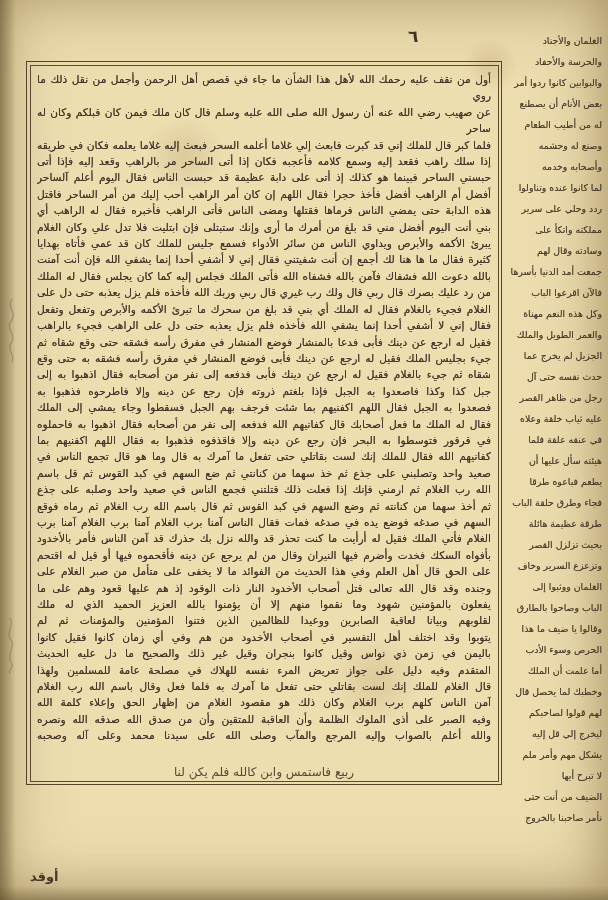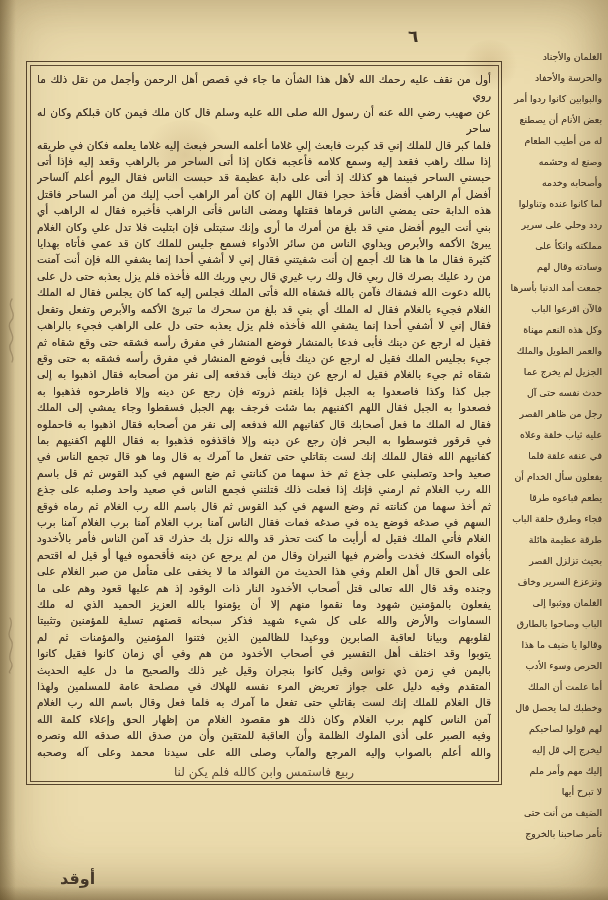--- a/index.html
+++ b/index.html
@@ -54,30 +54,30 @@
     text-align-last:justify;
     white-space:normal;
     text-shadow:0 0 .45px rgba(60,45,30,.75);
   }
   .footer-line{
     position:absolute;bottom:5px;left:0;right:0;
     text-align:center;font-size:12px;color:#584634;
     letter-spacing:.4px;
   }
   .margin-col{
-    position:absolute;top:46px;right:6px;width:96px;
+    position:absolute;top:30px;right:6px;width:96px;
   }
   .margin-line{
     font-size:9.4px;line-height:21px;color:#4a3b2b;
     white-space:nowrap;overflow:hidden;
     text-shadow:0 0 .4px rgba(70,55,35,.6);
   }
   .catchword{
-    position:absolute;top:869px;left:60px;
-    font-size:16px;color:#463829;font-weight:bold;
+    position:absolute;top:869px;left:30px;
+    font-size:13px;color:#463829;font-weight:bold;
   }
   .scribble{position:absolute;opacity:.45;pointer-events:none;}
   .scribble svg{display:block;}
   .stain{
     position:absolute;border-radius:50%;
     background:radial-gradient(circle,rgba(140,100,45,.18),rgba(140,100,45,0) 70%);
     pointer-events:none;
   }
 </style>
 </head>
@@ -98,42 +98,41 @@
         <div class="line">أول من نقف عليه رحمك الله لأهل هذا الشأن ما جاء في قصص أهل الرحمن وأجمل من نقل ذلك ما روي</div>
         <div class="line">عن صهيب رضي الله عنه أن رسول الله صلى الله عليه وسلم قال كان ملك فيمن كان قبلكم وكان له ساحر</div>
         <div class="line">فلما كبر قال للملك إني قد كبرت فابعث إلي غلاما أعلمه السحر فبعث إليه غلاما يعلمه فكان في طريقه</div>
         <div class="line">إذا سلك راهب فقعد إليه وسمع كلامه فأعجبه فكان إذا أتى الساحر مر بالراهب وقعد إليه فإذا أتى</div>
         <div class="line">حبسني الساحر فبينما هو كذلك إذ أتى على دابة عظيمة قد حبست الناس فقال اليوم أعلم آلساحر</div>
         <div class="line">أفضل أم الراهب أفضل فأخذ حجرا فقال اللهم إن كان أمر الراهب أحب إليك من أمر الساحر فاقتل</div>
         <div class="line">هذه الدابة حتى يمضي الناس فرماها فقتلها ومضى الناس فأتى الراهب فأخبره فقال له الراهب أي</div>
         <div class="line">بني أنت اليوم أفضل مني قد بلغ من أمرك ما أرى وإنك ستبتلى فإن ابتليت فلا تدل علي وكان الغلام</div>
         <div class="line">يبرئ الأكمه والأبرص ويداوي الناس من سائر الأدواء فسمع جليس للملك كان قد عمي فأتاه بهدايا</div>
         <div class="line">كثيرة فقال ما ها هنا لك أجمع إن أنت شفيتني فقال إني لا أشفي أحدا إنما يشفي الله فإن أنت آمنت</div>
+        <div class="line">بالله دعوت الله فشفاك فآمن بالله فشفاه الله فأتى الملك فجلس إليه كما كان يجلس فقال له الملك</div>
         <div class="line">من رد عليك بصرك قال ربي قال ولك رب غيري قال ربي وربك الله فأخذه فلم يزل يعذبه حتى دل على</div>
-        <div class="line">بالله دعوت الله فشفاك فآمن بالله فشفاه الله فأتى الملك فجلس إليه كما كان يجلس فقال له الملك</div>
         <div class="line">الغلام فجيء بالغلام فقال له الملك أي بني قد بلغ من سحرك ما تبرئ الأكمه والأبرص وتفعل وتفعل</div>
         <div class="line">فقال إني لا أشفي أحدا إنما يشفي الله فأخذه فلم يزل يعذبه حتى دل على الراهب فجيء بالراهب</div>
         <div class="line">فقيل له ارجع عن دينك فأبى فدعا بالمنشار فوضع المنشار في مفرق رأسه فشقه حتى وقع شقاه ثم</div>
         <div class="line">جيء بجليس الملك فقيل له ارجع عن دينك فأبى فوضع المنشار في مفرق رأسه فشقه به حتى وقع</div>
         <div class="line">شقاه ثم جيء بالغلام فقيل له ارجع عن دينك فأبى فدفعه إلى نفر من أصحابه فقال اذهبوا به إلى</div>
         <div class="line">جبل كذا وكذا فاصعدوا به الجبل فإذا بلغتم ذروته فإن رجع عن دينه وإلا فاطرحوه فذهبوا به</div>
         <div class="line">فصعدوا به الجبل فقال اللهم اكفنيهم بما شئت فرجف بهم الجبل فسقطوا وجاء يمشي إلى الملك</div>
         <div class="line">فقال له الملك ما فعل أصحابك قال كفانيهم الله فدفعه إلى نفر من أصحابه فقال اذهبوا به فاحملوه</div>
         <div class="line">في قرقور فتوسطوا به البحر فإن رجع عن دينه وإلا فاقذفوه فذهبوا به فقال اللهم اكفنيهم بما</div>
         <div class="line">كفانيهم الله فقال للملك إنك لست بقاتلي حتى تفعل ما آمرك به قال وما هو قال تجمع الناس في</div>
         <div class="line">صعيد واحد وتصلبني على جذع ثم خذ سهما من كنانتي ثم ضع السهم في كبد القوس ثم قل باسم</div>
         <div class="line">الله رب الغلام ثم ارمني فإنك إذا فعلت ذلك قتلتني فجمع الناس في صعيد واحد وصلبه على جذع</div>
         <div class="line">ثم أخذ سهما من كنانته ثم وضع السهم في كبد القوس ثم قال باسم الله رب الغلام ثم رماه فوقع</div>
         <div class="line">السهم في صدغه فوضع يده في صدغه فمات فقال الناس آمنا برب الغلام آمنا برب الغلام آمنا برب</div>
         <div class="line">الغلام فأتي الملك فقيل له أرأيت ما كنت تحذر قد والله نزل بك حذرك قد آمن الناس فأمر بالأخدود</div>
         <div class="line">بأفواه السكك فخدت وأضرم فيها النيران وقال من لم يرجع عن دينه فأقحموه فيها أو قيل له اقتحم</div>
         <div class="line">على الحق قال أهل العلم وفي هذا الحديث من الفوائد ما لا يخفى على متأمل من صبر الغلام على</div>
         <div class="line">وجنده وقد قال الله تعالى قتل أصحاب الأخدود النار ذات الوقود إذ هم عليها قعود وهم على ما</div>
         <div class="line">يفعلون بالمؤمنين شهود وما نقموا منهم إلا أن يؤمنوا بالله العزيز الحميد الذي له ملك</div>
-        <div class="line">السماوات والأرض والله على كل شيء شهيد فذكر سبحانه قصتهم تسلية للمؤمنين وتثبيتا</div>
         <div class="line">لقلوبهم وبيانا لعاقبة الصابرين ووعيدا للظالمين الذين فتنوا المؤمنين والمؤمنات ثم لم</div>
         <div class="line">يتوبوا وقد اختلف أهل التفسير في أصحاب الأخدود من هم وفي أي زمان كانوا فقيل كانوا</div>
         <div class="line">باليمن في زمن ذي نواس وقيل كانوا بنجران وقيل غير ذلك والصحيح ما دل عليه الحديث</div>
         <div class="line">المتقدم وفيه دليل على جواز تعريض المرء نفسه للهلاك في مصلحة عامة للمسلمين ولهذا</div>
         <div class="line">قال الغلام للملك إنك لست بقاتلي حتى تفعل ما آمرك به فلما فعل وقال باسم الله رب الغلام</div>
         <div class="line">آمن الناس كلهم برب الغلام وكان ذلك هو مقصود الغلام من إظهار الحق وإعلاء كلمة الله</div>
         <div class="line">وفيه الصبر على أذى الملوك الظلمة وأن العاقبة للمتقين وأن من صدق الله صدقه الله ونصره</div>
         <div class="line">والله أعلم بالصواب وإليه المرجع والمآب وصلى الله على سيدنا محمد وعلى آله وصحبه</div>
       </div>
 
@@ -154,35 +153,35 @@
       <div class="margin-line">وسادته وقال لهم</div>
       <div class="margin-line">جمعت أمد الدنيا بأسرها</div>
       <div class="margin-line">فالآن اقرعوا الباب</div>
       <div class="margin-line">وكل هذه النعم مهناة</div>
       <div class="margin-line">والعمر الطويل والملك</div>
       <div class="margin-line">الجزيل لم يخرج عما</div>
       <div class="margin-line">حدث نفسه حتى آل</div>
       <div class="margin-line">رجل من ظاهر القصر</div>
       <div class="margin-line">عليه ثياب خلقة وعلاه</div>
       <div class="margin-line">في عنقه علقة فلما</div>
-      <div class="margin-line">يفعلون سأل الخدام أن</div>
+      <div class="margin-line">هيئته سأل عليها أن</div>
       <div class="margin-line">يطعم فباعوه طرقا</div>
       <div class="margin-line">فجاء وطرق حلقة الباب</div>
       <div class="margin-line">طرقة عظيمة هائلة</div>
       <div class="margin-line">بحيث تزلزل القصر</div>
       <div class="margin-line">وتزعزع السرير وخاف</div>
       <div class="margin-line">الغلمان ووثبوا إلى</div>
       <div class="margin-line">الباب وصاحوا بالطارق</div>
       <div class="margin-line">وقالوا يا ضيف ما هذا</div>
       <div class="margin-line">الحرص وسوء الأدب</div>
       <div class="margin-line">أما علمت أن الملك</div>
       <div class="margin-line">وخطبك لما يحصل قال</div>
       <div class="margin-line">لهم قولوا لصاحبكم</div>
       <div class="margin-line">ليخرج إلي قل إليه</div>
-      <div class="margin-line">إليك مهم وأمر ملم</div>
+      <div class="margin-line">يشكل مهم وأمر ملم</div>
       <div class="margin-line">لا تبرح أيها</div>
       <div class="margin-line">الضيف من أنت حتى</div>
       <div class="margin-line">نأمر صاحبنا بالخروج</div>
     </div>
 
   <div class="catchword">أوقد</div>
 
   <div class="scribble" style="top:295px;left:2px;">
     <svg width="20" height="70" viewBox="0 0 20 70">
       <path d="M10 4 C4 12 16 18 9 26 C3 33 15 40 9 48 C4 55 14 60 10 67" fill="none" stroke="#7a6747" stroke-width="1.4" stroke-linecap="round"></path>

